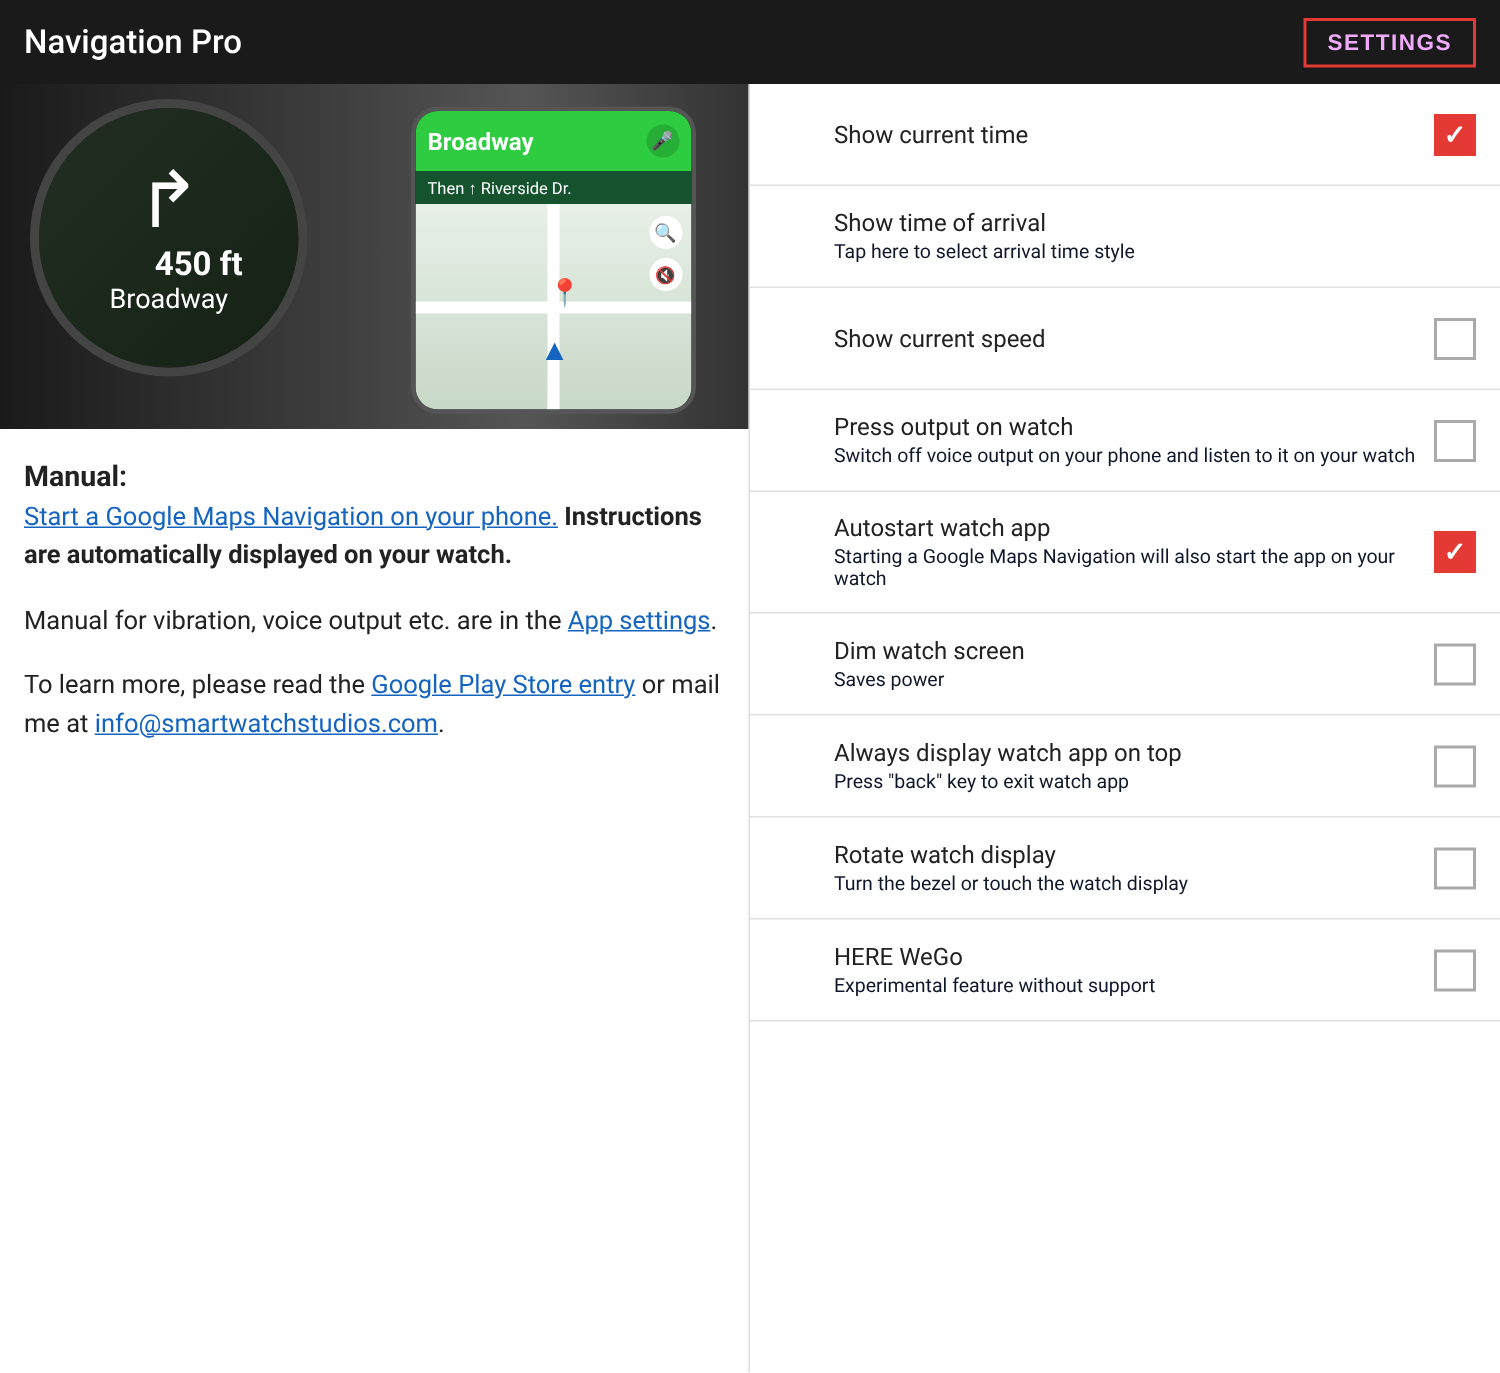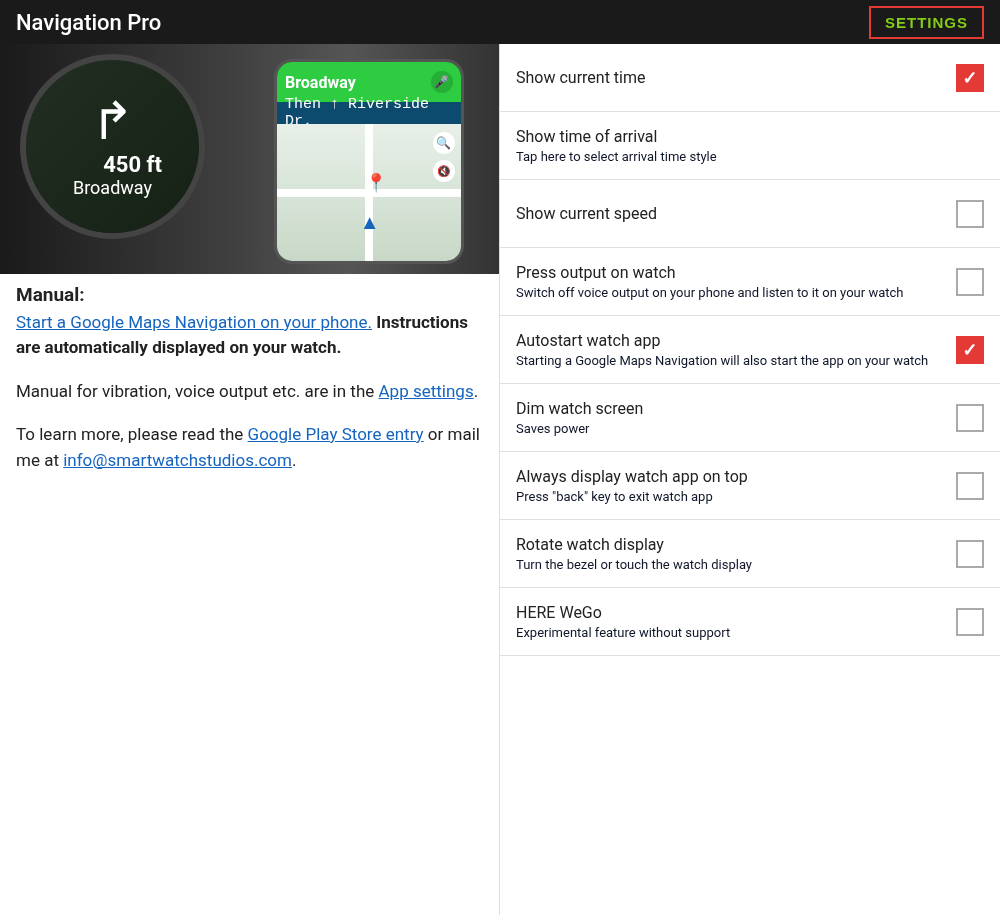--- a/index.html
+++ b/index.html
@@ -14,31 +14,31 @@
     }
 
     
     .header {
       background: #1a1a1a;
       color: #fff;
       display: flex;
       align-items: center;
       justify-content: space-between;
       padding: 0 16px;
-      height: 44px;
+      height: 56px;
       flex-shrink: 0;
     }
     .header-title {
       font-size: 22px;
       font-weight: 500;
       color: #fff;
     }
     .settings-button {
       border: 2px solid #e53935;
-      color: #84cc16;
+      color: #f0abfc;
       background: transparent;
       padding: 6px 14px;
       font-size: 15px;
       font-weight: 600;
       letter-spacing: 1px;
       cursor: pointer;
     }
 
     
     .main-content {
@@ -156,28 +156,27 @@
       height: 22px;
       background: #27ae36;
       border-radius: 50%;
       display: flex;
       align-items: center;
       justify-content: center;
       color: #fff;
       font-size: 12px;
     }
     .phone-sub-bar {
-      background: #0c4a6e;
+      background: #14532d;
       height: 22px;
       display: flex;
       align-items: center;
       padding: 0 8px;
-      font-size: 15px;
-      color: #fff;
-      font-family: Liberation Mono, monospace;
+      font-size: 11px;
+      color: #fff;
     }
     .phone-map-area {
       flex: 1;
       background: linear-gradient(180deg, #e8f0e8 0%, #c8d8c8 100%);
       position: relative;
       overflow: hidden;
     }
     .map-road-h {
       position: absolute;
       height: 8px;
@@ -240,21 +239,21 @@
     
     .city-bg {
       position: absolute;
       left: 0; right: 0; top: 0; bottom: 0;
       background: linear-gradient(90deg, #1a1a1a 0%, #3a3a3a 40%, #555 70%, #333 100%);
       z-index: 0;
     }
 
     
     .text-content {
-      padding: 7px 16px;
+      padding: 18px 16px;
       font-size: 17px;
       line-height: 1.5;
       color: #222;
     }
     .manual-label {
       font-weight: bold;
       font-size: 19px;
     }
     .link-blue {
       color: #1565C0;
@@ -277,20 +276,21 @@
 
     .setting-row {
       display: flex;
       align-items: center;
       padding: 14px 16px;
       border-bottom: 1px solid #e0e0e0;
       min-height: 68px;
     }
     .setting-info {
       flex: 1;
+      margin-left: 40px;
     }
     .setting-title {
       font-size: 16px;
       color: #222;
       font-weight: 400;
     }
     .setting-subtitle {
       font-size: 13px;
       color: #0f172a;
       margin-top: 3px;

